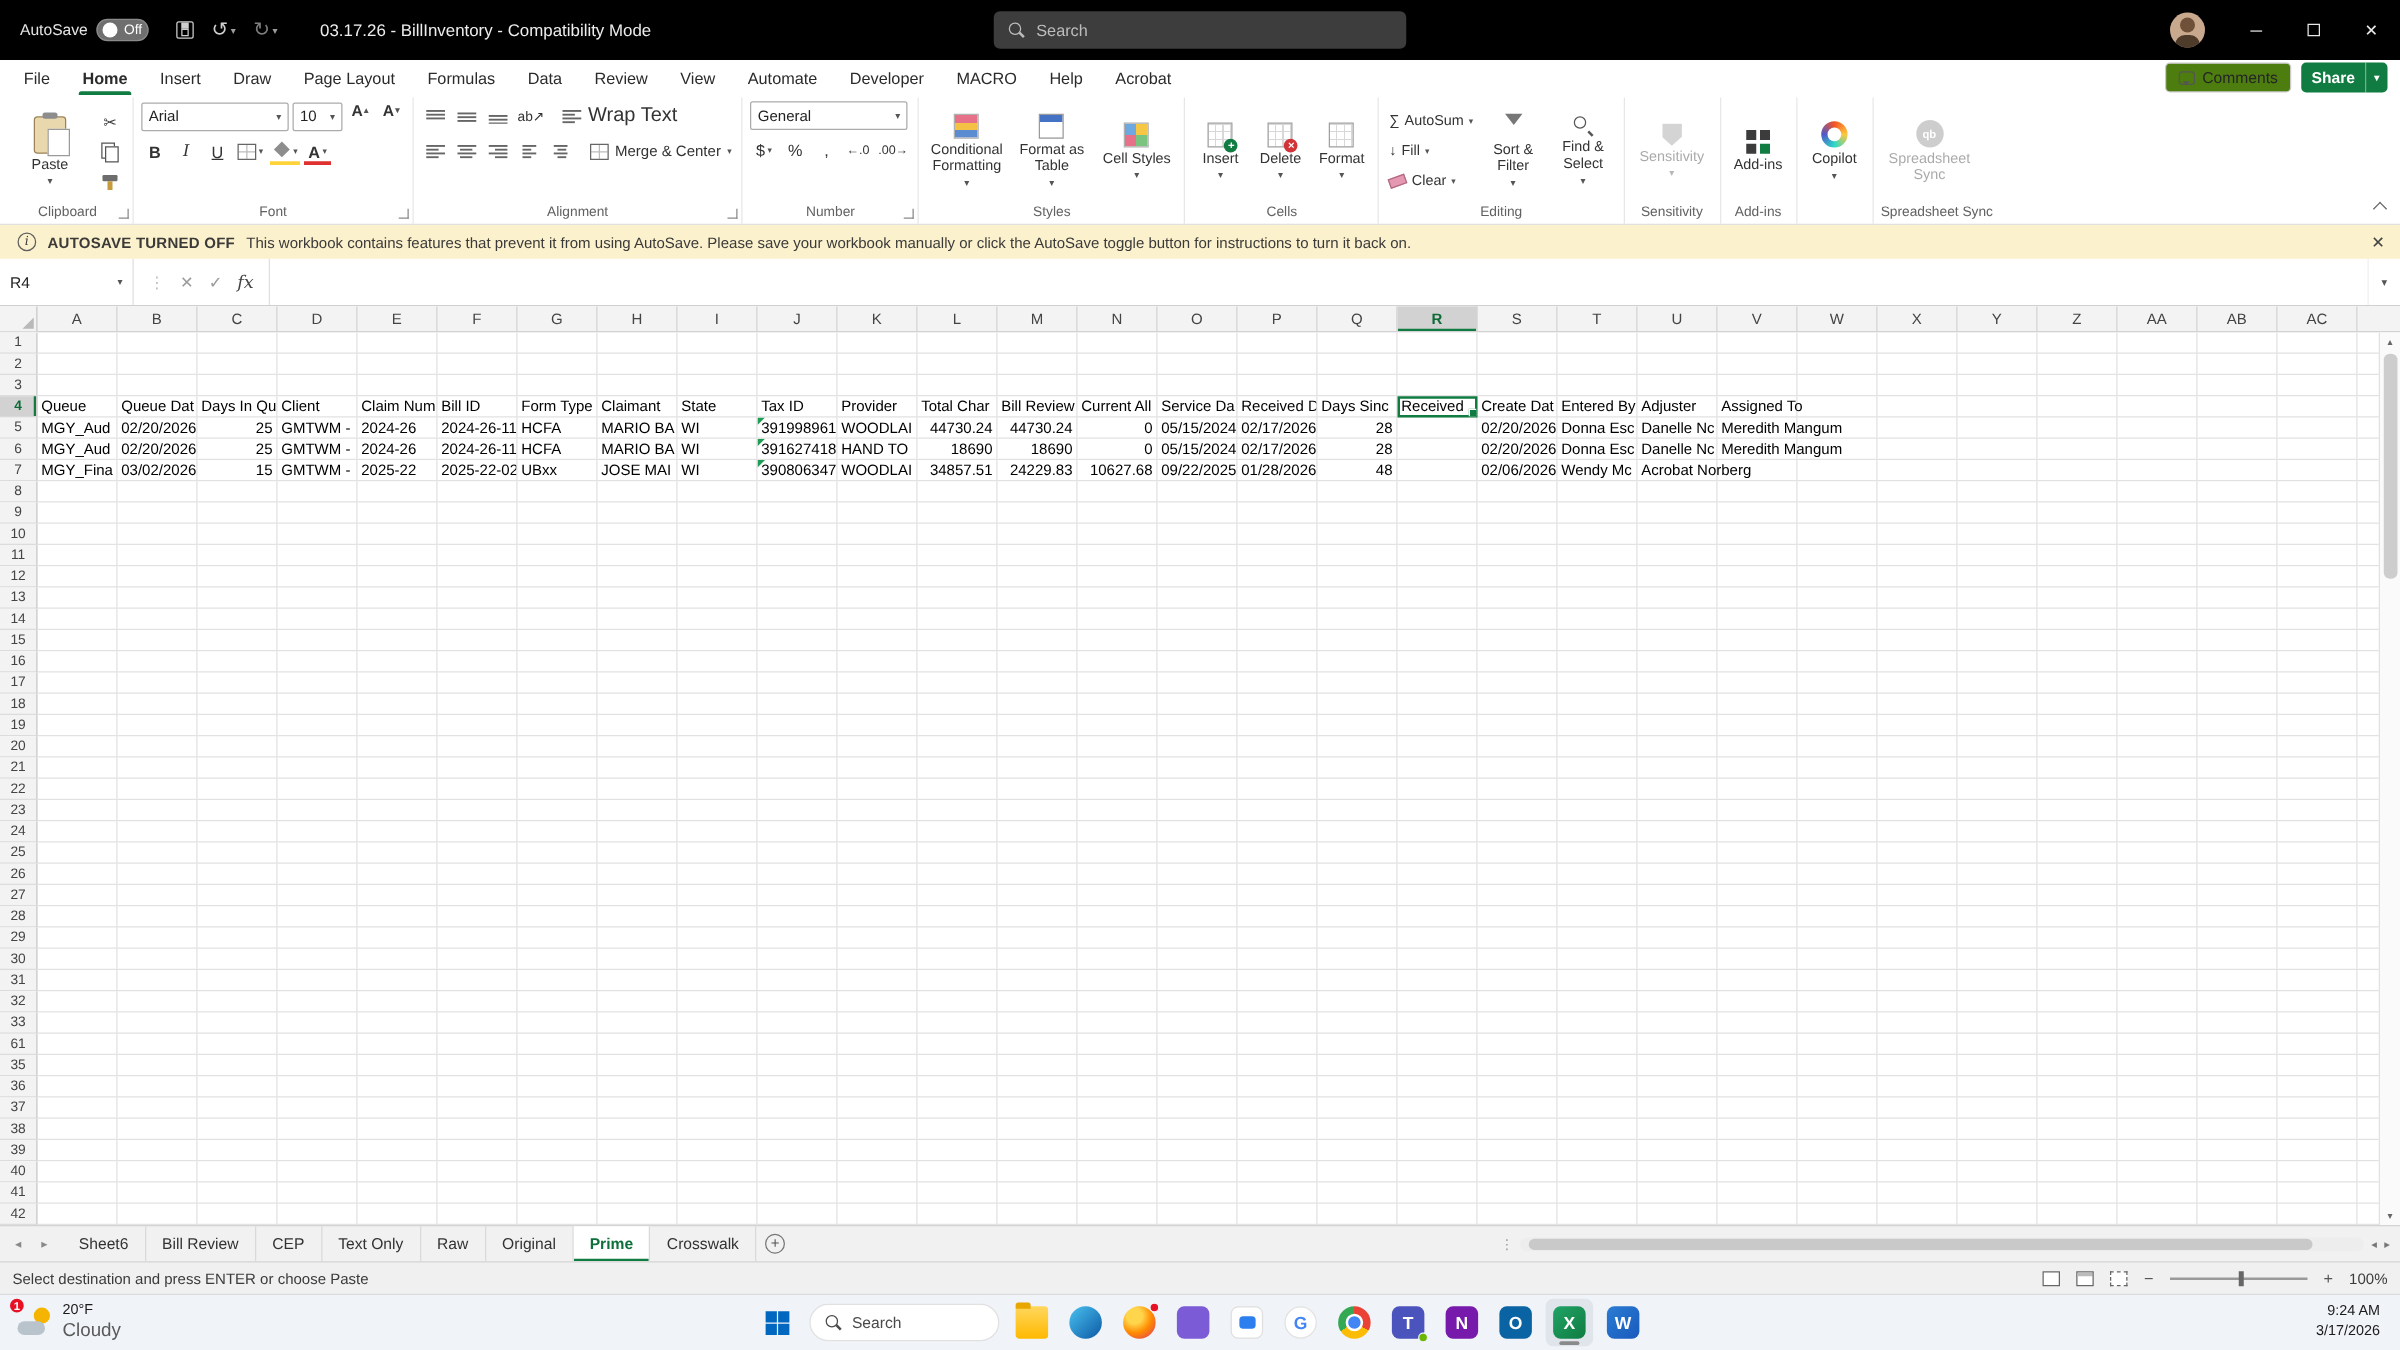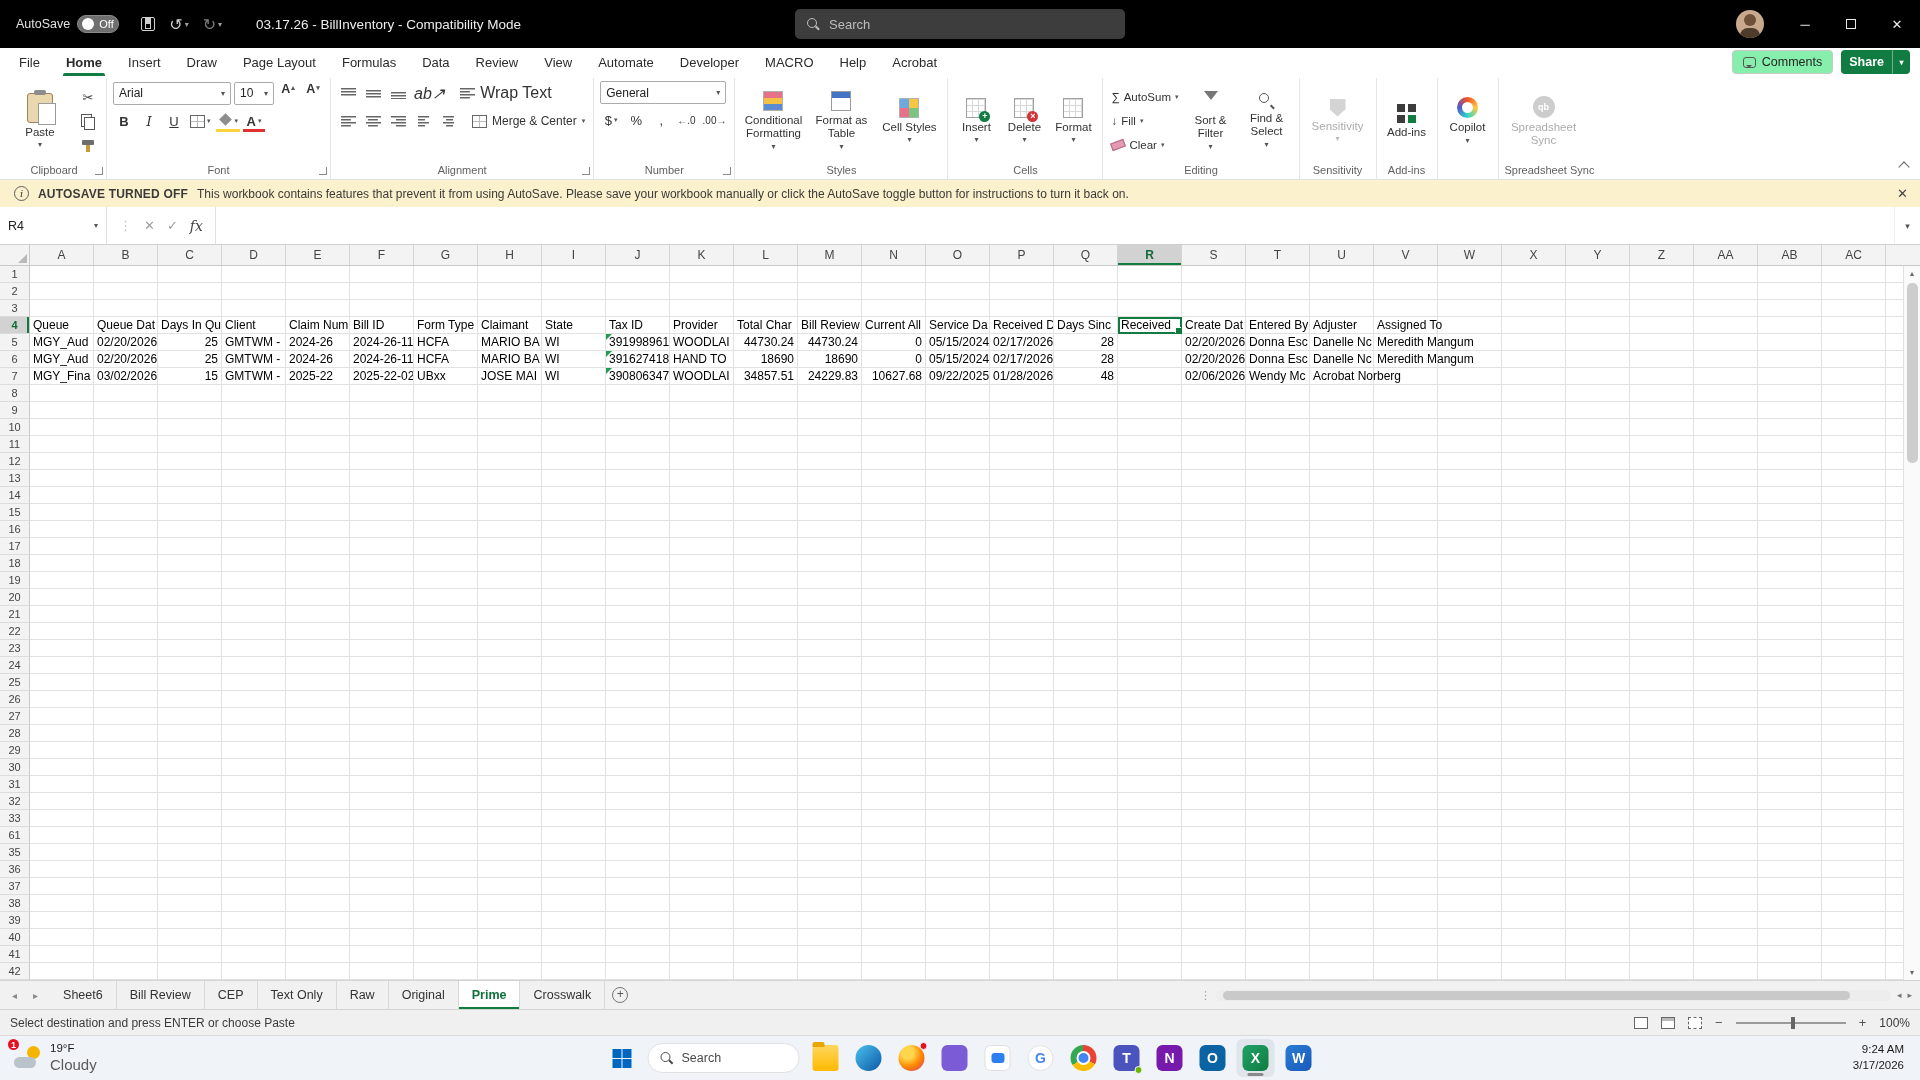--- a/index.html
+++ b/index.html
@@ -32,21 +32,21 @@
   .winbtn{width:46px;height:48px;display:flex;align-items:center;justify-content:center;color:#e8e8e8;font-size:13px}
   .ic-restore{width:10px;height:10px;border:1px solid #e8e8e8;position:relative;background:#000}
   .ic-restore::before{content:'';position:absolute;top:-3px;left:2px;width:10px;height:10px;border:1px solid #e8e8e8;z-index:-1}
 
   
   .rtabs{height:28px;background:#fff;display:flex;align-items:center;padding-left:6px;flex:none;position:relative}
   .rtab{padding:0 13px;font-size:13px;color:#2b2b2b;height:100%;display:flex;align-items:center;position:relative;white-space:nowrap}
   .rtab.active{font-weight:700}
   .rtab.active::after{content:'';position:absolute;left:10px;right:10px;bottom:0;height:3px;background:#107C41;border-radius:2px 2px 0 0}
   .rtabs-right{position:absolute;right:10px;top:2px;display:flex;gap:8px;align-items:center}
-  .btn-comments{height:24px;border:1px solid #c9c9c9;border-radius:4px;display:flex;align-items:center;gap:6px;padding:0 10px;font-size:12.5px;color:#252525;background:#86efac}
+  .btn-comments{height:24px;border:1px solid #c9c9c9;border-radius:4px;display:flex;align-items:center;gap:6px;padding:0 10px;font-size:12.5px;color:#252525;background:#4d7c0f}
   .ic-bubble{width:13px;height:11px;border:1.5px solid #555;border-radius:3px;position:relative}
   .ic-bubble::after{content:'';position:absolute;left:2px;bottom:-4px;border:3px solid transparent;border-top-color:#555}
   .btn-share{height:24px;background:#107C41;border-radius:4px;display:flex;align-items:center;color:#fff;font-size:12.5px;font-weight:700}
   .btn-share .lab{padding:0 8px;display:flex;gap:6px;align-items:center}
   .btn-share .split{width:18px;height:100%;border-left:1px solid rgba(255,255,255,.4);display:flex;align-items:center;justify-content:center;font-size:8px}
 
   
   .ribbon{height:104px;background:#fff;display:flex;padding:2px 2px 0 2px;border-bottom:1px solid #e0e0e0;flex:none;position:relative}
   .rg{display:flex;flex-direction:column;padding:3px 6px 1px;border-right:1px solid #e7e7e7;position:relative}
   .rg-body{flex:1;display:flex;align-items:center;gap:4px}
@@ -346,21 +346,21 @@
         <div class="rrow">
           <span class="tbtn">
               <span class="va va-t"></span>
             </span>
           <span class="tbtn">
               <span class="va va-m"></span>
             </span>
           <span class="tbtn">
               <span class="va va-b"></span>
             </span>
-          <span class="tbtn" style="font-size:16px;font-style:italic">ab↗</span>
+          <span class="tbtn" style="font-size:11px;">ab↗</span>
           <span class="tbtn" style="font-size:16px;gap:5px;margin-left:8px">
               <span class="al al-l"></span>
               <span>Wrap Text</span>
             </span>
         </div>
         <div class="rrow">
           <span class="tbtn">
               <span class="al al-l"></span>
             </span>
           <span class="tbtn">
@@ -2039,21 +2039,21 @@
       <span class="zsign">+</span>
       <span>100%</span>
     </div>
   </div>
 
   <div class="taskbar">
     <div class="weather">
       <span class="wbadge">1</span>
       <span class="wicon"></span>
       <span class="wtxt">
-        <span class="wtemp">19°F</span>
+        <span class="wtemp">20°F</span>
         <span class="wdesc">Cloudy</span>
       </span>
     </div>
     <div class="tb-center">
       <span class="startbtn">
           <span class="winlogo"></span>
         </span>
       <span class="tsearch">
           <span class="mag"></span>
           <span>Search</span>

